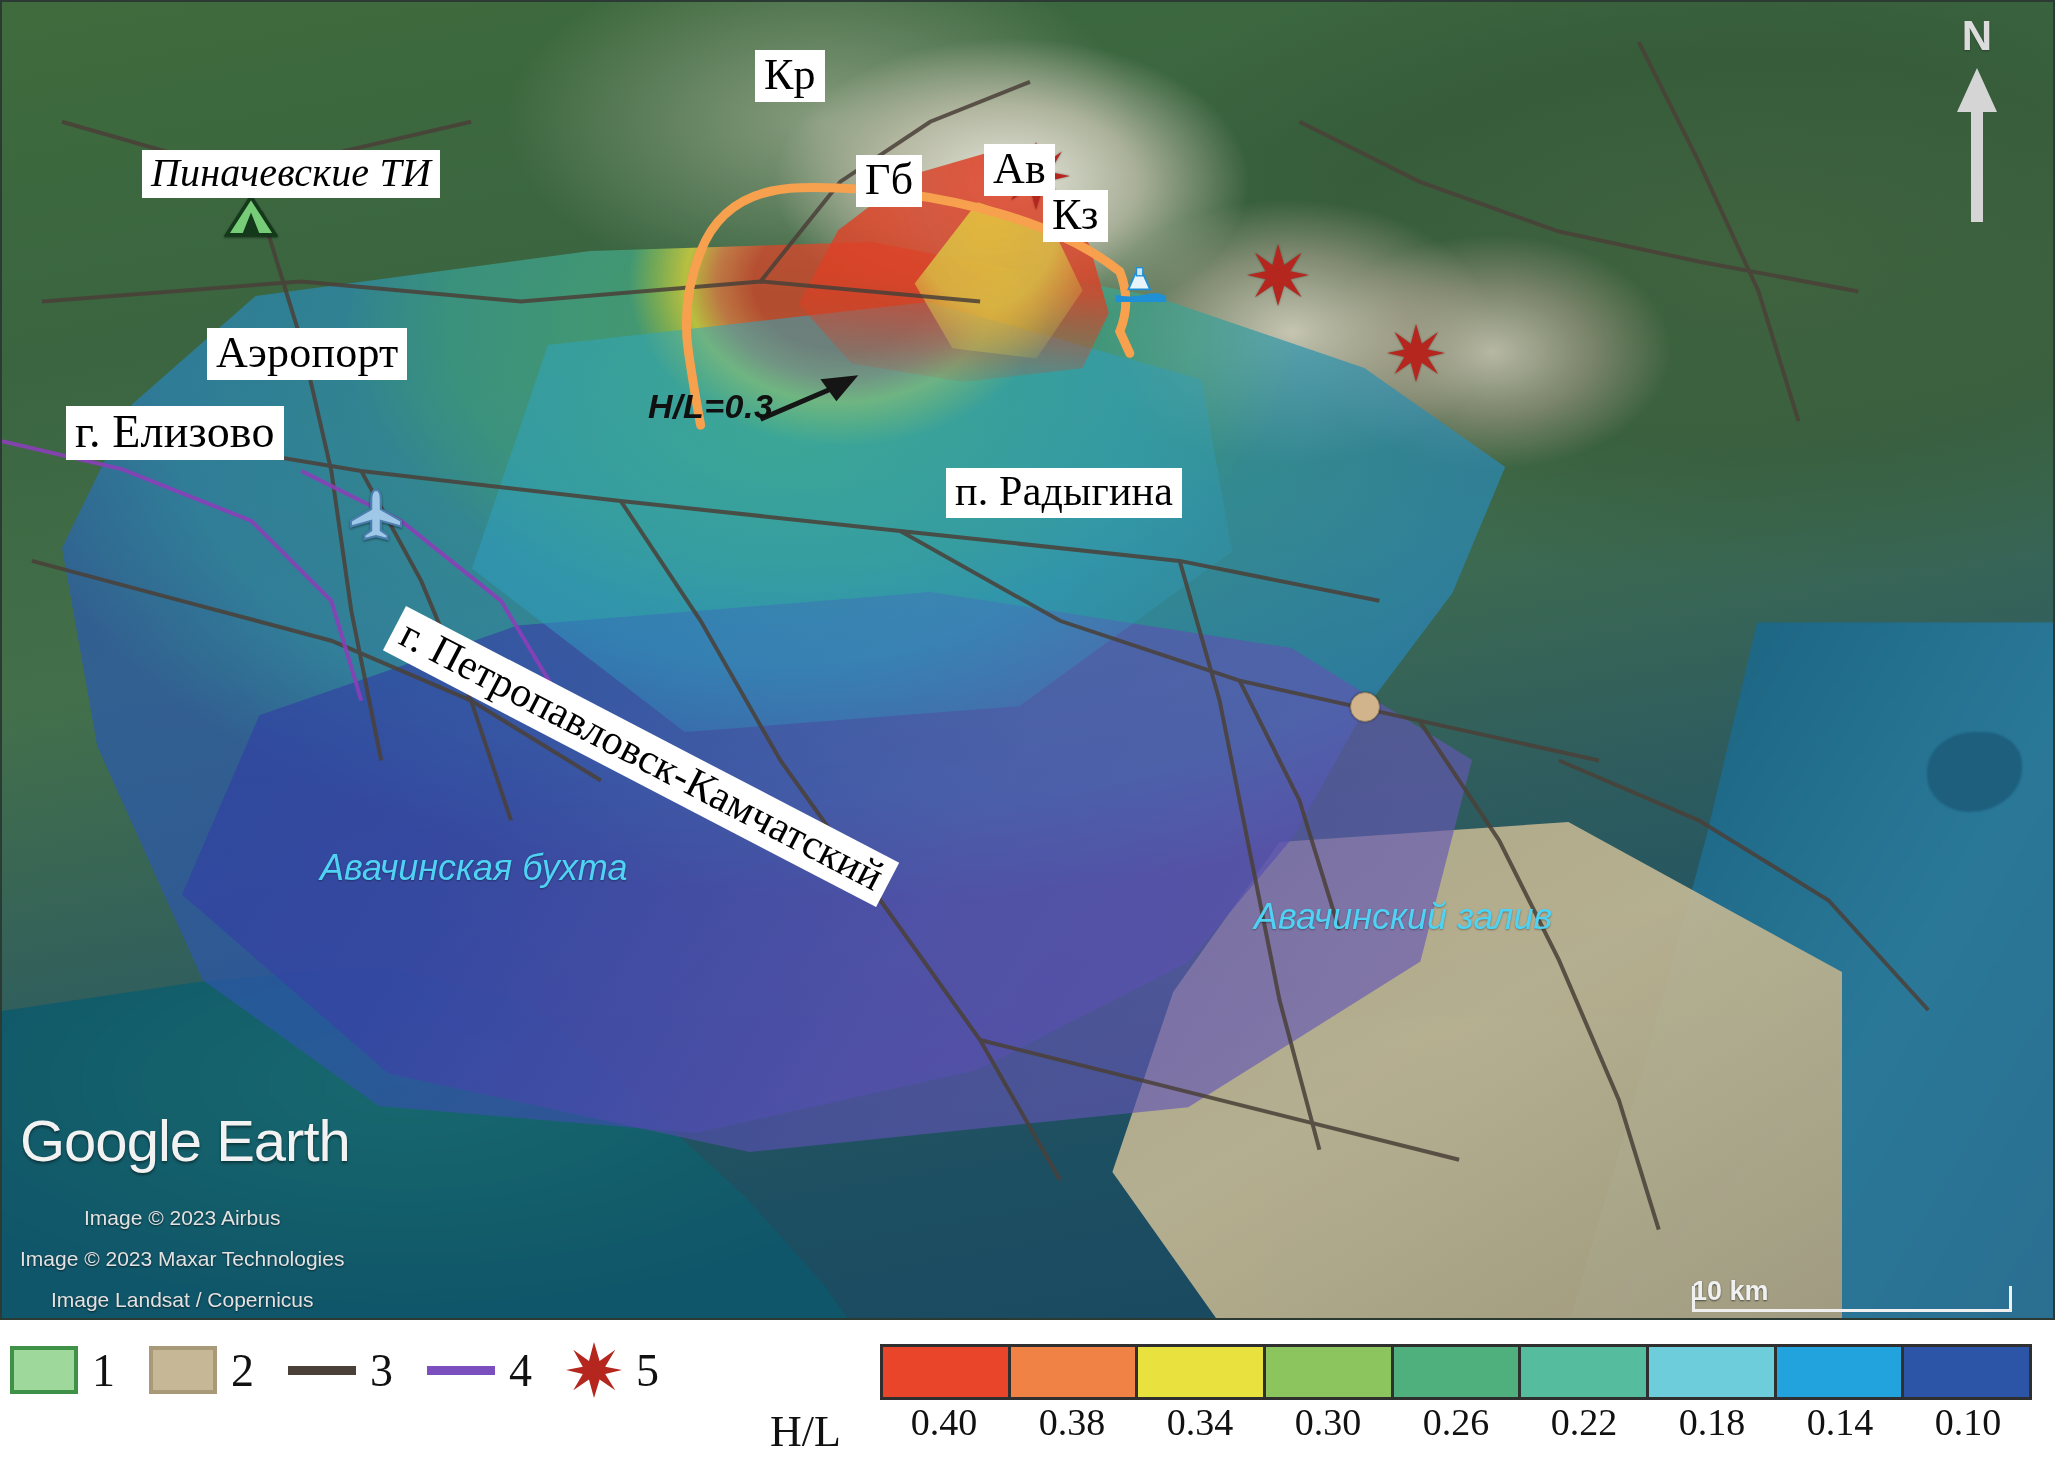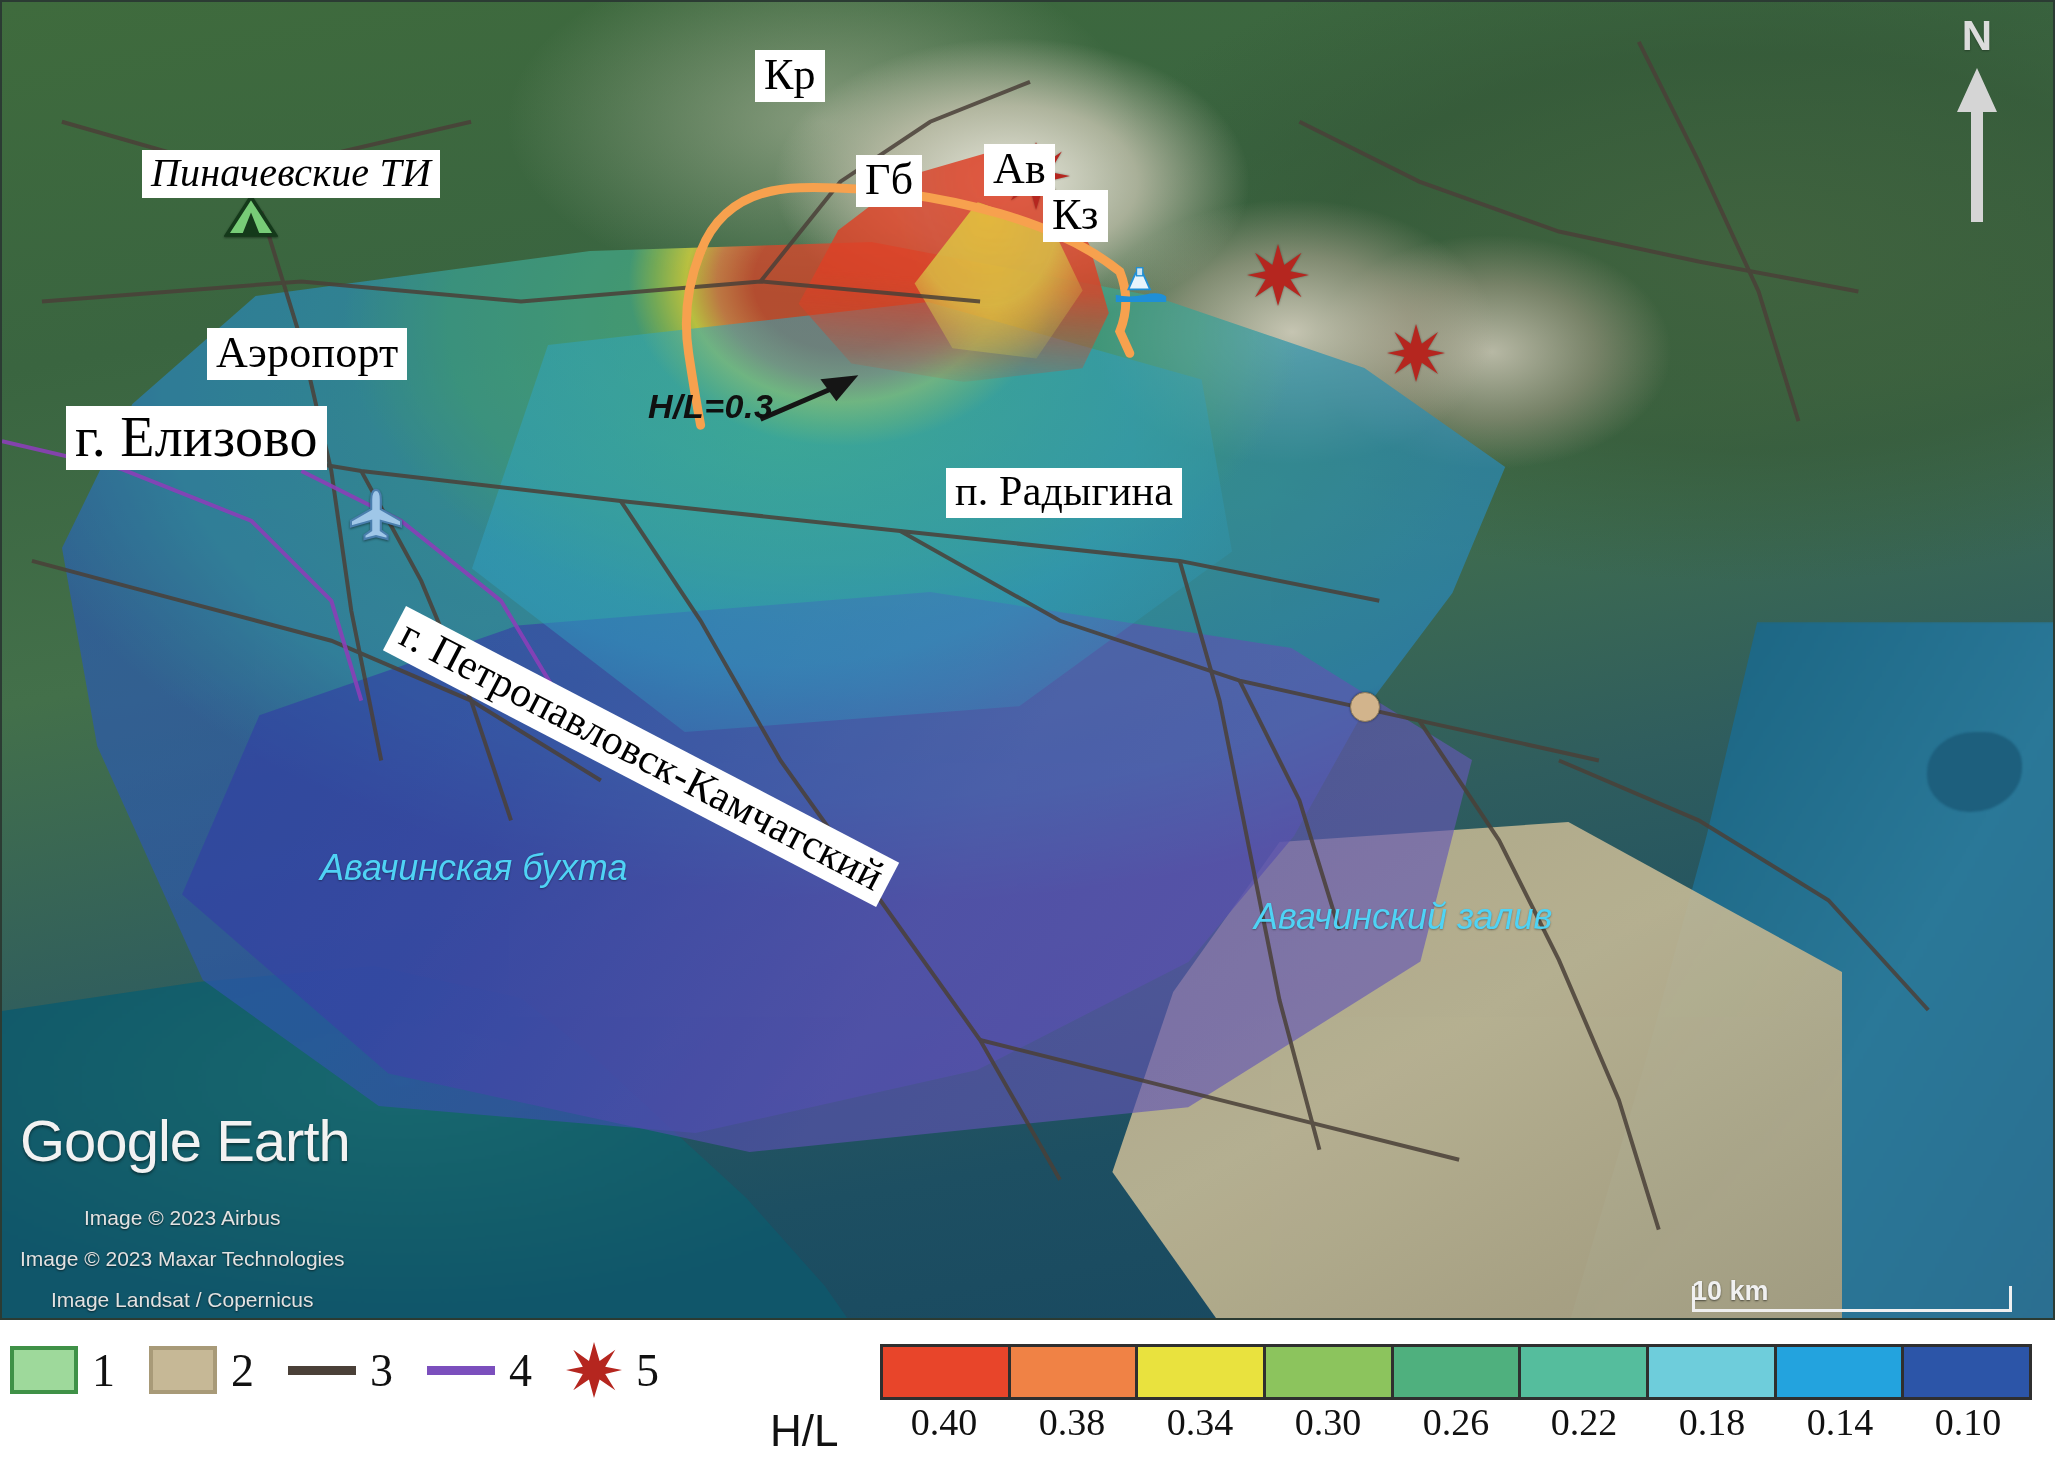--- a/index.html
+++ b/index.html
@@ -301,21 +301,21 @@
     position: absolute;
     transform: translateX(-50%);
     font-family: "Liberation Serif", serif;
     font-size: 38px;
     color: #111;
     white-space: nowrap;
   }
   .hl-caption {
     position: absolute;
     left: 770px; top: 86px;
-    font-family: Liberation Sans, sans-serif;
+    font-family: Liberation Serif, serif;
     font-size: 44px;
     color: #111;
   }
 </style>
 </head>
 <body>
 
 <div id="page">
 
   <div id="map">
@@ -418,21 +418,21 @@
     <div class="lbl" style="left:753px; top:48px; font-size:44px;">Кр</div>
 
     <div class="lbl" style="left:854px; top:153px; font-size:44px;">Гб</div>
 
     <div class="lbl" style="left:950px; top:142px; font-size:44px;margin-left:32px;">Ав</div>
 
     <div class="lbl" style="left:1041px; top:188px; font-size:44px;">Кз</div>
 
     <div class="lbl" style="left:205px; top:326px; font-size:44px;">Аэропорт</div>
 
-    <div class="lbl" style="left:64px; top:404px; font-size:56px;">г. Елизово</div>
+    <div class="lbl" style="left:64px; top:404px; font-size:46px;">г. Елизово</div>
 
     <div class="lbl" style="left:944px; top:466px; font-size:42px;">п. Радыгина</div>
 
     <div class="lbl rot" style="left:404px; top:604px; font-size:42px;">г. Петропавловск-Камчатский</div>
 
     <div class="hydronym" style="left:318px; top:845px;">Авачинская бухта</div>
     <div class="hydronym" style="left:1252px; top:894px;">Авачинский залив</div>
 
     <div class="north-wrap" style="left:1935px; top:10px; width:80px; height:210px;">
       <div class="north-letter">N</div>

